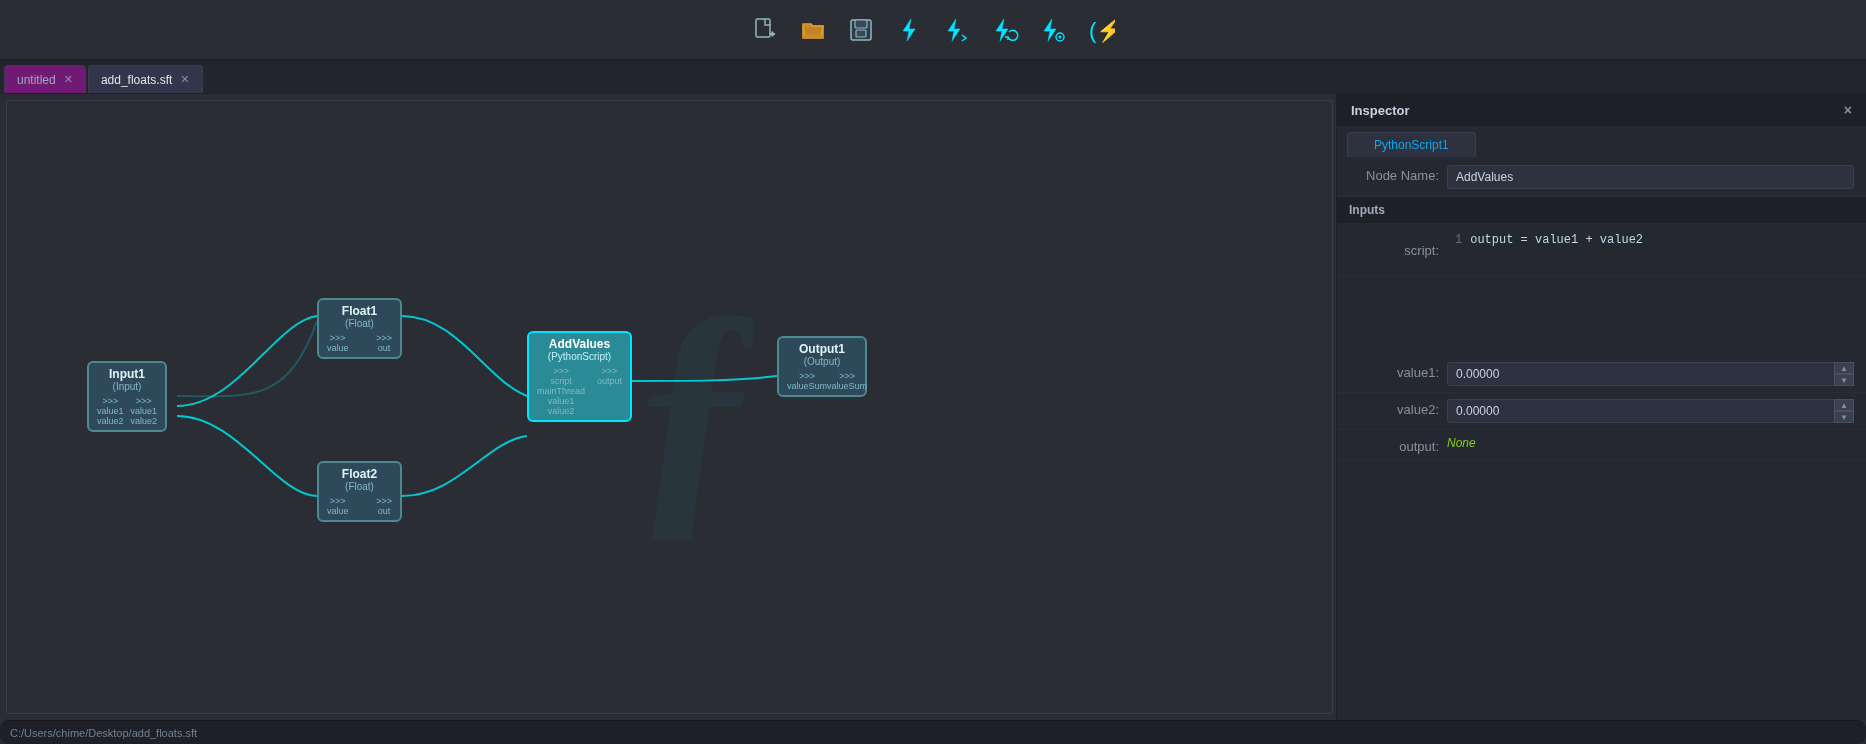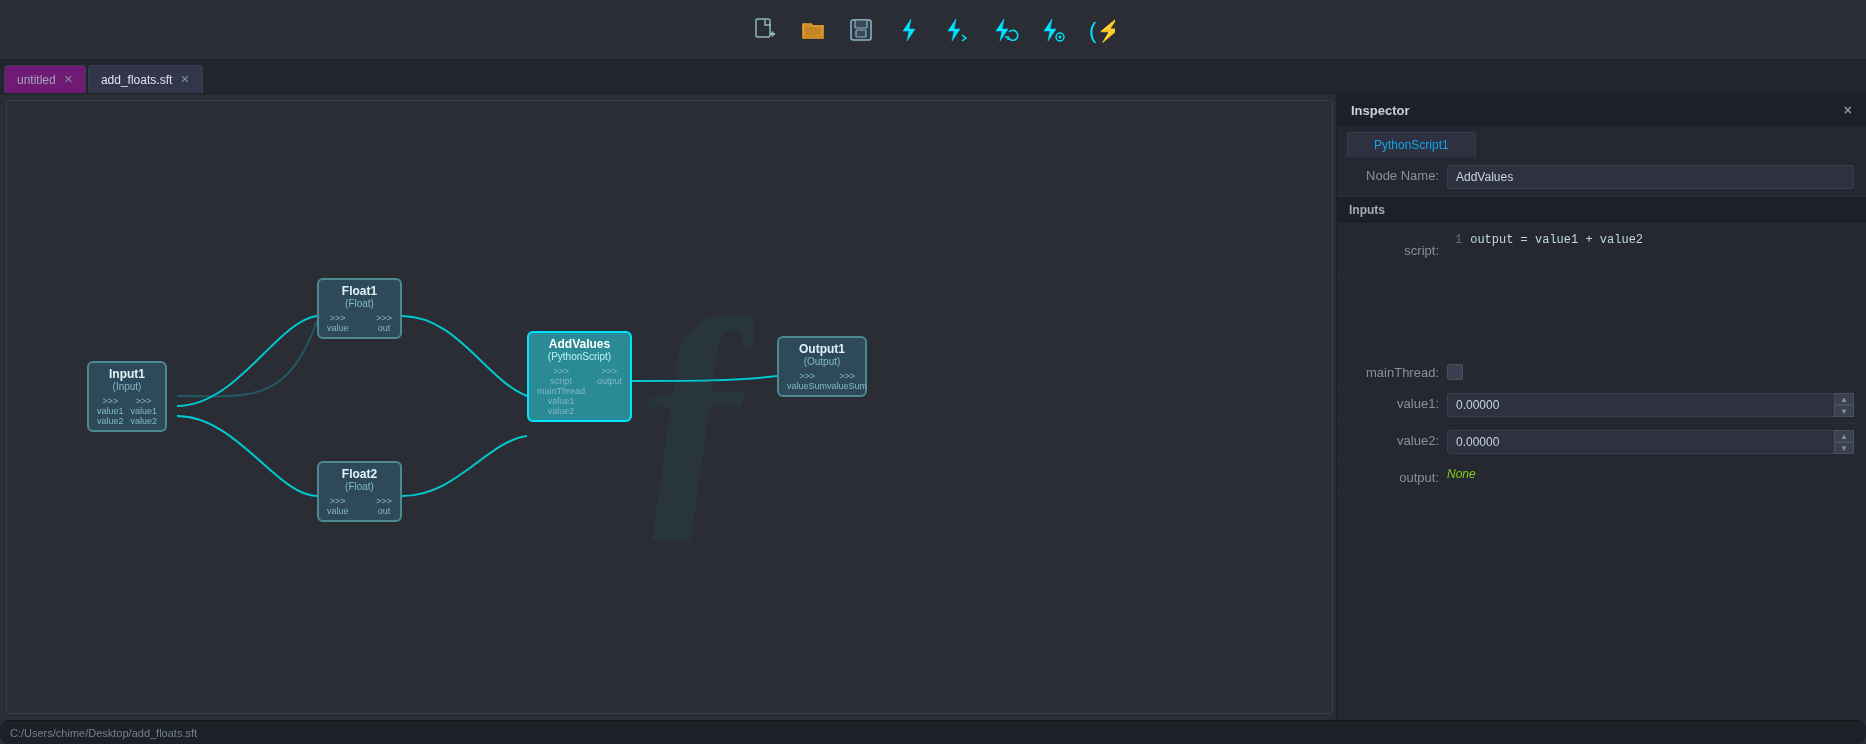--- a/index.html
+++ b/index.html
@@ -298,21 +298,21 @@
       padding: 0 10px;
       font-size: 11px;
       color: #708090;
       flex-shrink: 0;
       border-top: 1px solid #16181e;
       border-radius: 9px;
     }
 
     
     #node-input1 { left: 80px; top: 260px; width: 72px; }
-    #node-float1 { left: 310px; top: 177px; width: 85px; }
+    #node-float1 { left: 310px; top: 197px; width: 85px; }
     #node-float2 { left: 310px; top: 360px; width: 85px; }
     #node-addvalues { left: 520px; top: 230px; width: 105px; }
     #node-output1 { left: 770px; top: 235px; width: 90px; }
   </style>
 </head>
 <body>
 
 <div class="toolbar">
 
   <div class="toolbar-icon" title="New File">
@@ -469,24 +469,20 @@
 
     <div class="inspector-row" style="align-items: center;">
       <div class="inspector-row-label">script:</div>
       <div class="inspector-row-code">
         <span class="code-line-num">1</span><span class="code-text">output = value1 + value2</span>
       </div>
     </div>
 
     <div style="height: 80px;"></div>
 
-    <div class="inspector-row">
-      <div class="inspector-row-label">mainThread:</div>
-      <div class="inspector-checkbox"></div>
-    </div>
 
     <div class="inspector-row">
       <div class="inspector-row-label">value1:</div>
       <div class="inspector-number-row">
         <input class="inspector-number-input" type="text" value="0.00000" style="">
         <div class="spinner-btns">
           <div class="spinner-btn">▲</div>
           <div class="spinner-btn">▼</div>
         </div>
       </div>

